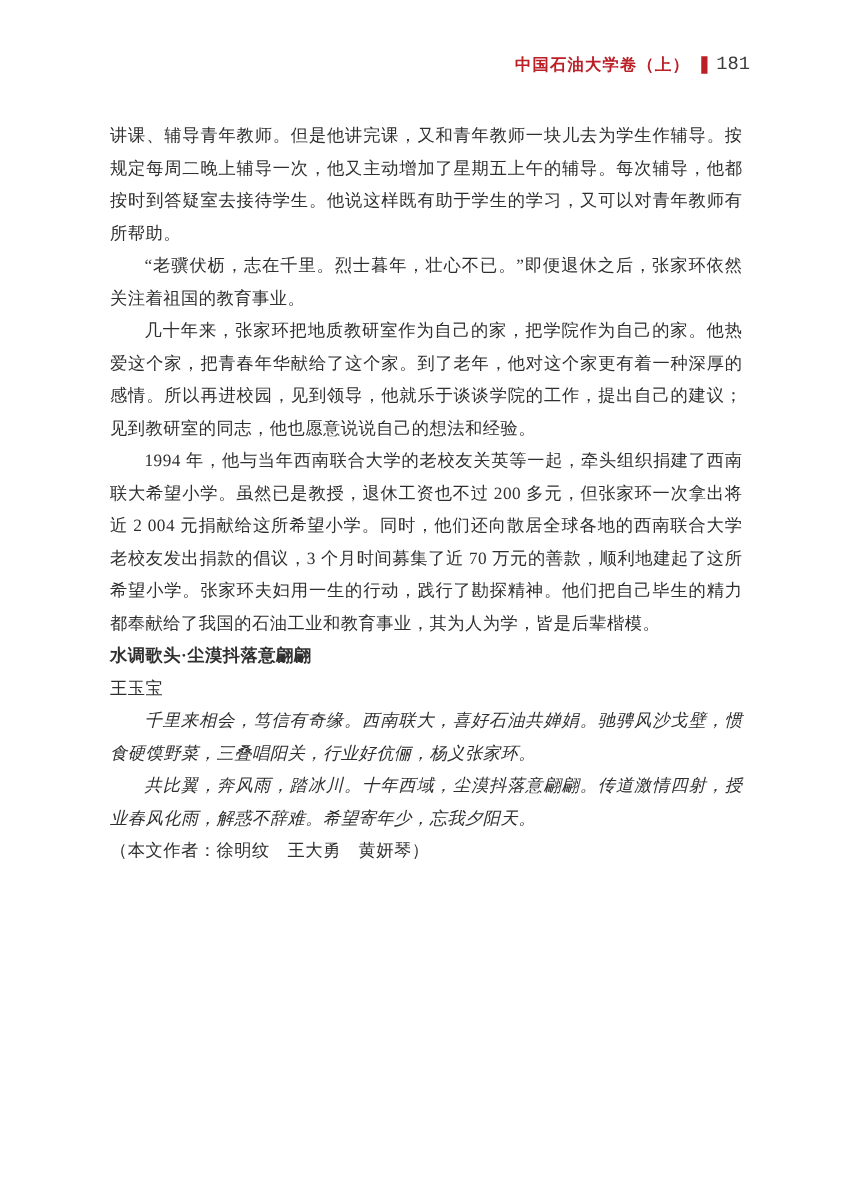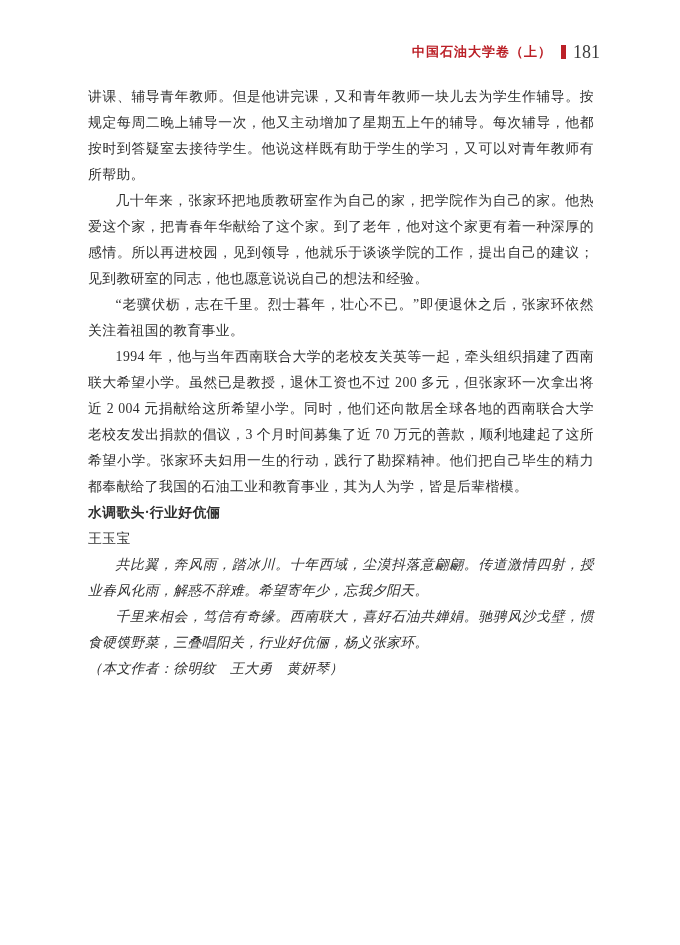--- a/index.html
+++ b/index.html
@@ -29,27 +29,27 @@
   }
   .running-head .folio-bar {
     display: inline-block;
     width: 5px;
     height: 14px;
     background: var(--accent, #bb2027);
     margin: 0 7px 0 9px;
   }
   .running-head .folio {
     color: #3c3c3c;
-    font-family: Liberation Serif, serif;
-    font-size: 18px;
+    font-family: Liberation Mono, monospace;
+    font-size: 15px;
   }
   
   .content {
     position: absolute;
-    top: 84px;
+    top: 96px;
     left: 88px;
     width: 506px;
   }
   .content p {
     margin: 0;
     font-size: 13.8px;
     line-height: 26px;
     text-align: justify;
     text-justify: inter-ideograph;
     letter-spacing: 0.4px;
@@ -76,46 +76,45 @@
     font-size: 13.2px;
     line-height: 26px;
     text-align: justify;
     text-justify: inter-ideograph;
     text-indent: 2em;
     letter-spacing: 1.6px;
   }
   .attribution {
     margin: 18px 0 0 0;
     text-align: right;
-    font-style: italic;
     font-size: 13.2px;
     line-height: 26px;
     letter-spacing: 0.8px;
   }
 </style>
 </head>
 <body>
 
 <div class="page">
 
   <div class="running-head">
     <span class="book-title">中国石油大学卷（上）</span>
     <span class="folio-bar"></span>
     <span class="folio">181</span>
   </div>
 
   <div class="content">
     <p>讲课、辅导青年教师。但是他讲完课，又和青年教师一块儿去为学生作辅导。按规定每周二晚上辅导一次，他又主动增加了星期五上午的辅导。每次辅导，他都按时到答疑室去接待学生。他说这样既有助于学生的学习，又可以对青年教师有所帮助。</p>
+    <p class="indent">“老骥伏枥，志在千里。烈士暮年，壮心不已。”即便退休之后，张家环依然关注着祖国的教育事业。</p>
     <p class="indent">几十年来，张家环把地质教研室作为自己的家，把学院作为自己的家。他热爱这个家，把青春年华献给了这个家。到了老年，他对这个家更有着一种深厚的感情。所以再进校园，见到领导，他就乐于谈谈学院的工作，提出自己的建议；见到教研室的同志，他也愿意说说自己的想法和经验。</p>
-    <p class="indent">“老骥伏枥，志在千里。烈士暮年，壮心不已。”即便退休之后，张家环依然关注着祖国的教育事业。</p>
     <p class="indent">1994 年，他与当年西南联合大学的老校友关英等一起，牵头组织捐建了西南联大希望小学。虽然已是教授，退休工资也不过 200 多元，但张家环一次拿出将近 2 004 元捐献给这所希望小学。同时，他们还向散居全球各地的西南联合大学老校友发出捐款的倡议，3 个月时间募集了近 70 万元的善款，顺利地建起了这所希望小学。张家环夫妇用一生的行动，践行了勘探精神。他们把自己毕生的精力都奉献给了我国的石油工业和教育事业，其为人为学，皆是后辈楷模。</p>
 
-    <p class="poem-title">水调歌头·行业好伉俪</p>
+    <p class="poem-title">水调歌头·尘漠抖落意翩翩</p>
 
     <p class="poem-author">王玉宝</p>
 
+    <p class="stanza">千里来相会，笃信有奇缘。西南联大，喜好石油共婵娟。驰骋风沙戈壁，惯食硬馍野菜，三叠唱阳关，行业好伉俪，杨义张家环。</p>
     <p class="stanza">共比翼，奔风雨，踏冰川。十年西域，尘漠抖落意翩翩。传道激情四射，授业春风化雨，解惑不辞难。希望寄年少，忘我夕阳天。</p>
-    <p class="stanza">千里来相会，笃信有奇缘。西南联大，喜好石油共婵娟。驰骋风沙戈壁，惯食硬馍野菜，三叠唱阳关，行业好伉俪，杨义张家环。</p>
 
     <p class="attribution">（本文作者：徐明纹　王大勇　黄妍琴）</p>
   </div>
 
 </div>
 
 </body></html>

